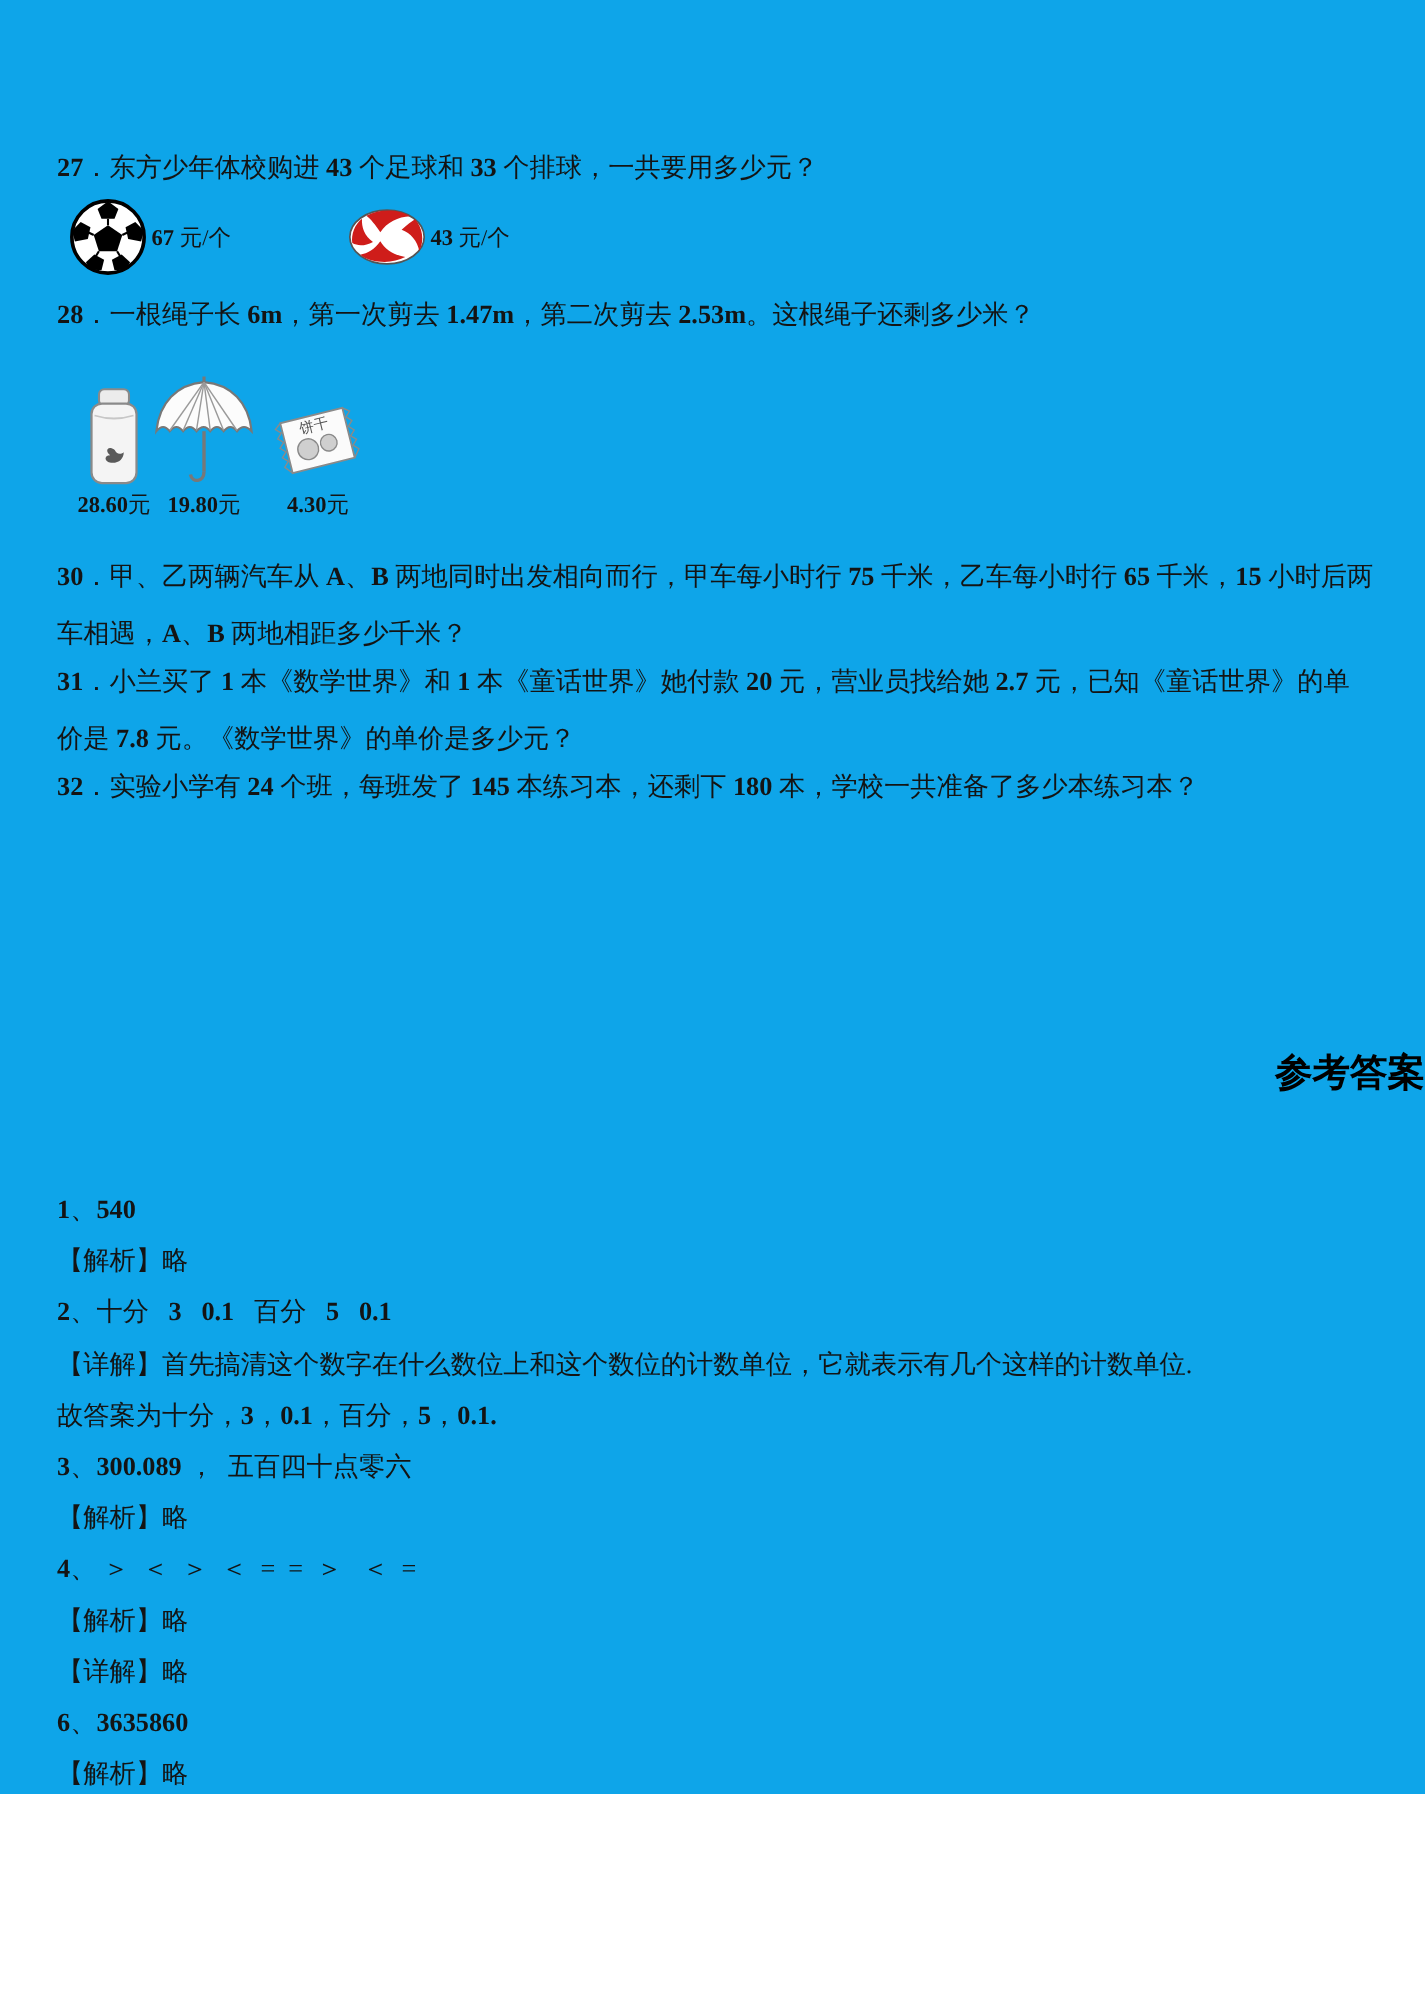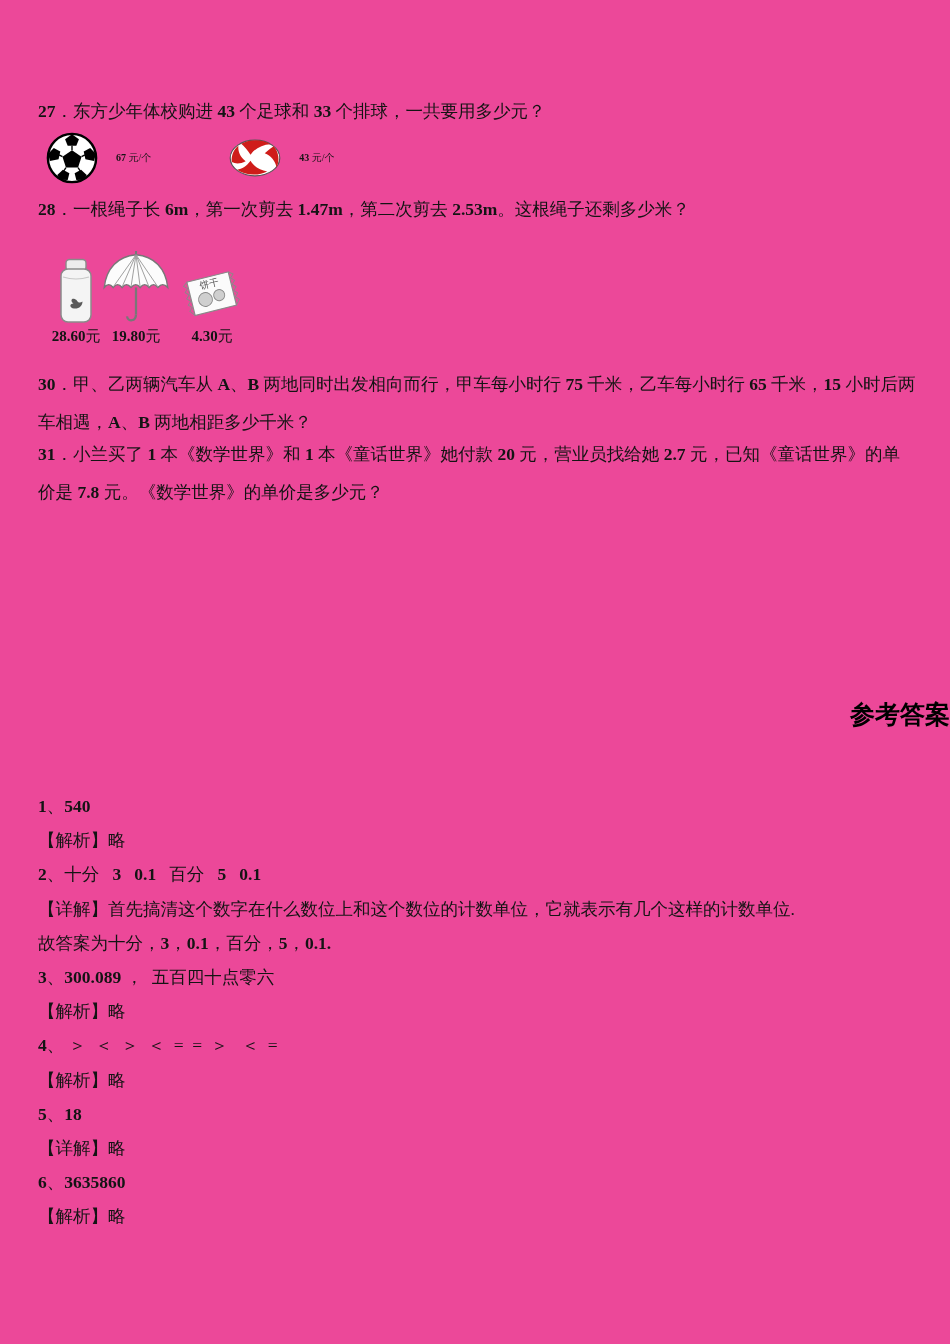--- a/index.html
+++ b/index.html
@@ -1,26 +1,26 @@
 <!DOCTYPE html>
 <html><head>
 <meta charset="utf-8">
 <style>
   html,body{margin:0;padding:0;background:#fff;}
   #page{
-    position:relative;width:950px;height:1344px;background:#ec4899;overflow:hidden;
+    position:relative;width:950px;height:1196px;background:#0ea5e9;overflow:hidden;
     font-family:"Liberation Serif","DejaVu Serif",serif;color:#141414;
   }
   .blk{position:absolute;left:38px;width:878px;}
   .q{font-size:17.5px;line-height:38px;white-space:pre-wrap;}
   b{font-weight:bold;}
   
   #q27-items{top:130px;height:56px;display:flex;align-items:center;padding-left:8px;}
   .price-item{display:flex;align-items:center;}
-  .ball-price{font-size:10px;margin-left:18px;white-space:pre;}
+  .ball-price{font-size:15px;margin-left:3px;white-space:pre;}
   .vb-item{margin-left:78px;}
   
   #q29-items{top:256px;height:88px;}
   .pcol{position:absolute;top:0;display:flex;flex-direction:column;align-items:center;}
   .pcol-1{left:0;width:76px;}
   .pcol-2{left:58px;width:80px;}
   .pcol-3{left:136px;width:76px;}
   .icon-area{height:68px;display:flex;align-items:flex-end;justify-content:center;}
   .pprice{font-size:15px;margin-top:3px;white-space:pre;}
   .biscuit{transform:rotate(-14deg);margin-bottom:4px;}
@@ -125,33 +125,33 @@
         </svg>
       </div>
       <span class="pprice autobold-nums"><b>4.30</b>元</span>
     </div>
   </div>
 
   <div class="blk q autobold-nums" id="q30"><b>30</b>．甲、乙两辆汽车从 <b>A</b>、<b>B</b> 两地同时出发相向而行，甲车每小时行 <b>75</b> 千米，乙车每小时行 <b>65</b> 千米，<b>15</b> 小时后两车相遇，<b>A</b>、<b>B</b> 两地相距多少千米？</div>
 
   <div class="blk q autobold-nums" id="q31"><b>31</b>．小兰买了 <b>1</b> 本《数学世界》和 <b>1</b> 本《童话世界》她付款 <b>20</b> 元，营业员找给她 <b>2.7</b> 元，已知《童话世界》的单价是 <b>7.8</b> 元。《数学世界》的单价是多少元？</div>
 
+  <div class="blk q autobold-nums" id="q32"><b>32</b>．实验小学有 <b>24</b> 个班，每班发了 <b>145</b> 本练习本，还剩下 <b>180</b> 本，学校一共准备了多少本练习本？</div>
 
   <h1 id="answers-title">参考答案</h1>
 
 
   <div class="blk" id="answers-list">
     <div class="ans-line autobold-nums"><b>1</b>、<b>540</b></div>
     <div class="ans-line autobold-nums">【解析】略</div>
     <div class="ans-line autobold-nums"><b>2</b>、十分   <b>3</b>   <b>0.1</b>   百分   <b>5</b>   <b>0.1</b></div>
     <div class="ans-line autobold-nums">【详解】首先搞清这个数字在什么数位上和这个数位的计数单位，它就表示有几个这样的计数单位.</div>
     <div class="ans-line autobold-nums">故答案为十分，<b>3</b>，<b>0.1</b>，百分，<b>5</b>，<b>0.1.</b></div>
     <div class="ans-line autobold-nums"><b>3</b>、<b>300.089</b> ，  五百四十点零六</div>
     <div class="ans-line autobold-nums">【解析】略</div>
     <div class="ans-line autobold-nums"><b>4</b>、 ＞  ＜  ＞  ＜  =  =  ＞   ＜  =</div>
     <div class="ans-line autobold-nums">【解析】略</div>
-    <div class="ans-line autobold-nums"><b>5</b>、<b>18</b></div>
     <div class="ans-line autobold-nums">【详解】略</div>
     <div class="ans-line autobold-nums"><b>6</b>、<b>3635860</b></div>
     <div class="ans-line autobold-nums">【解析】略</div>
   </div>
 
 </div>
 
 </body></html>

